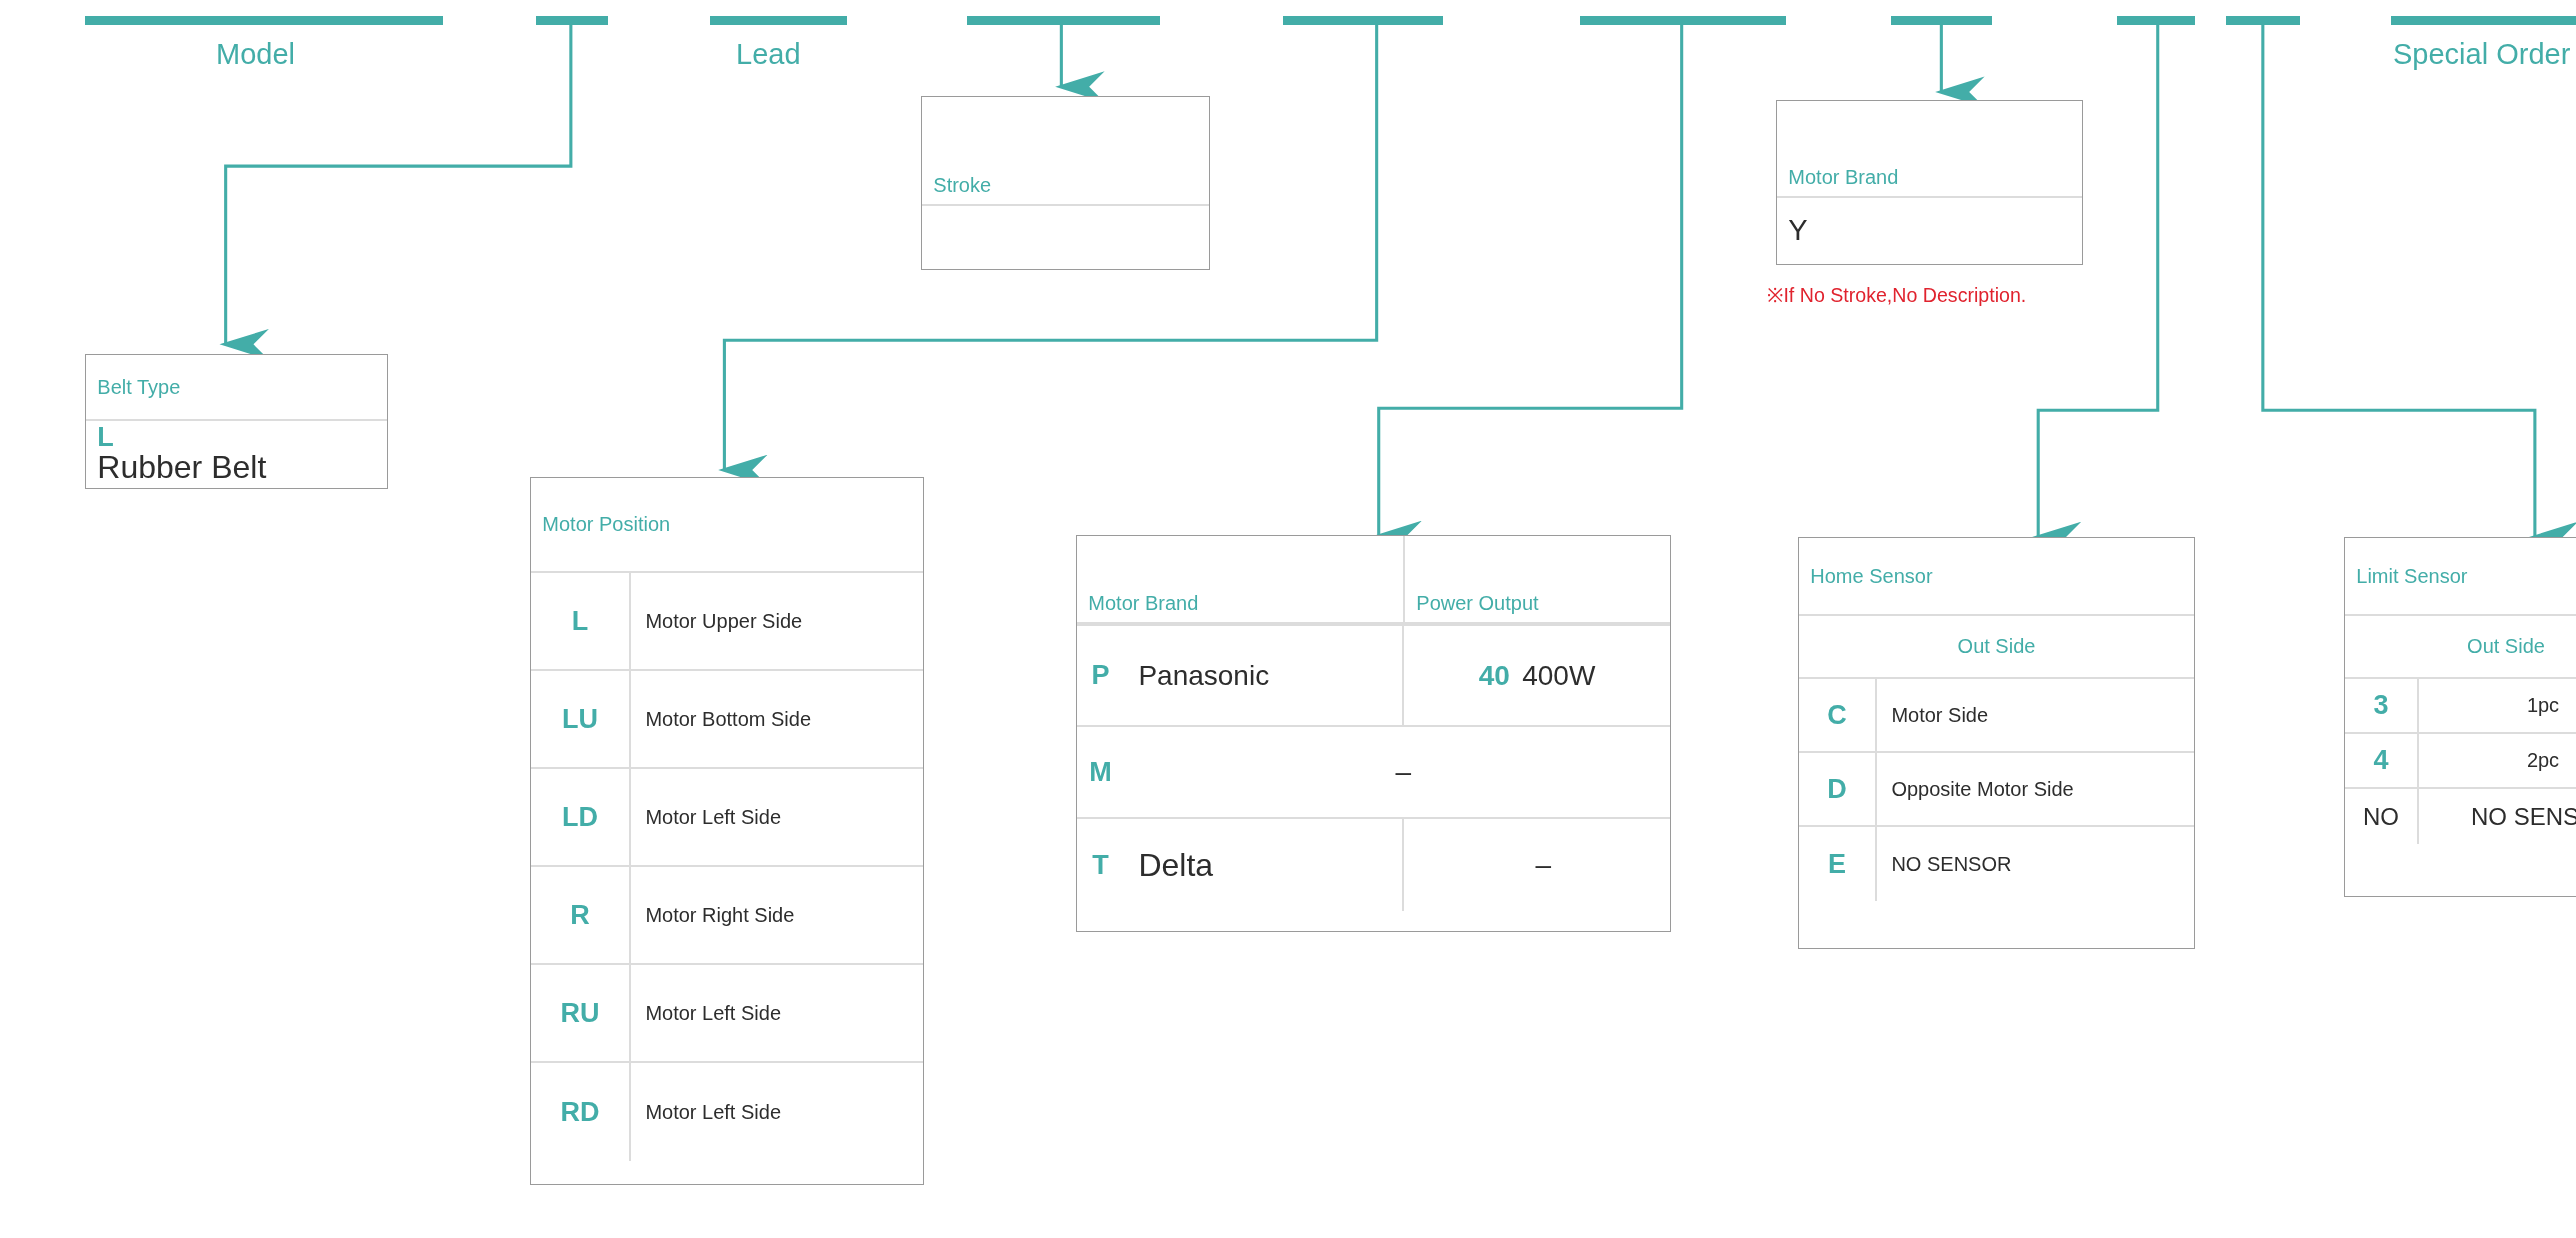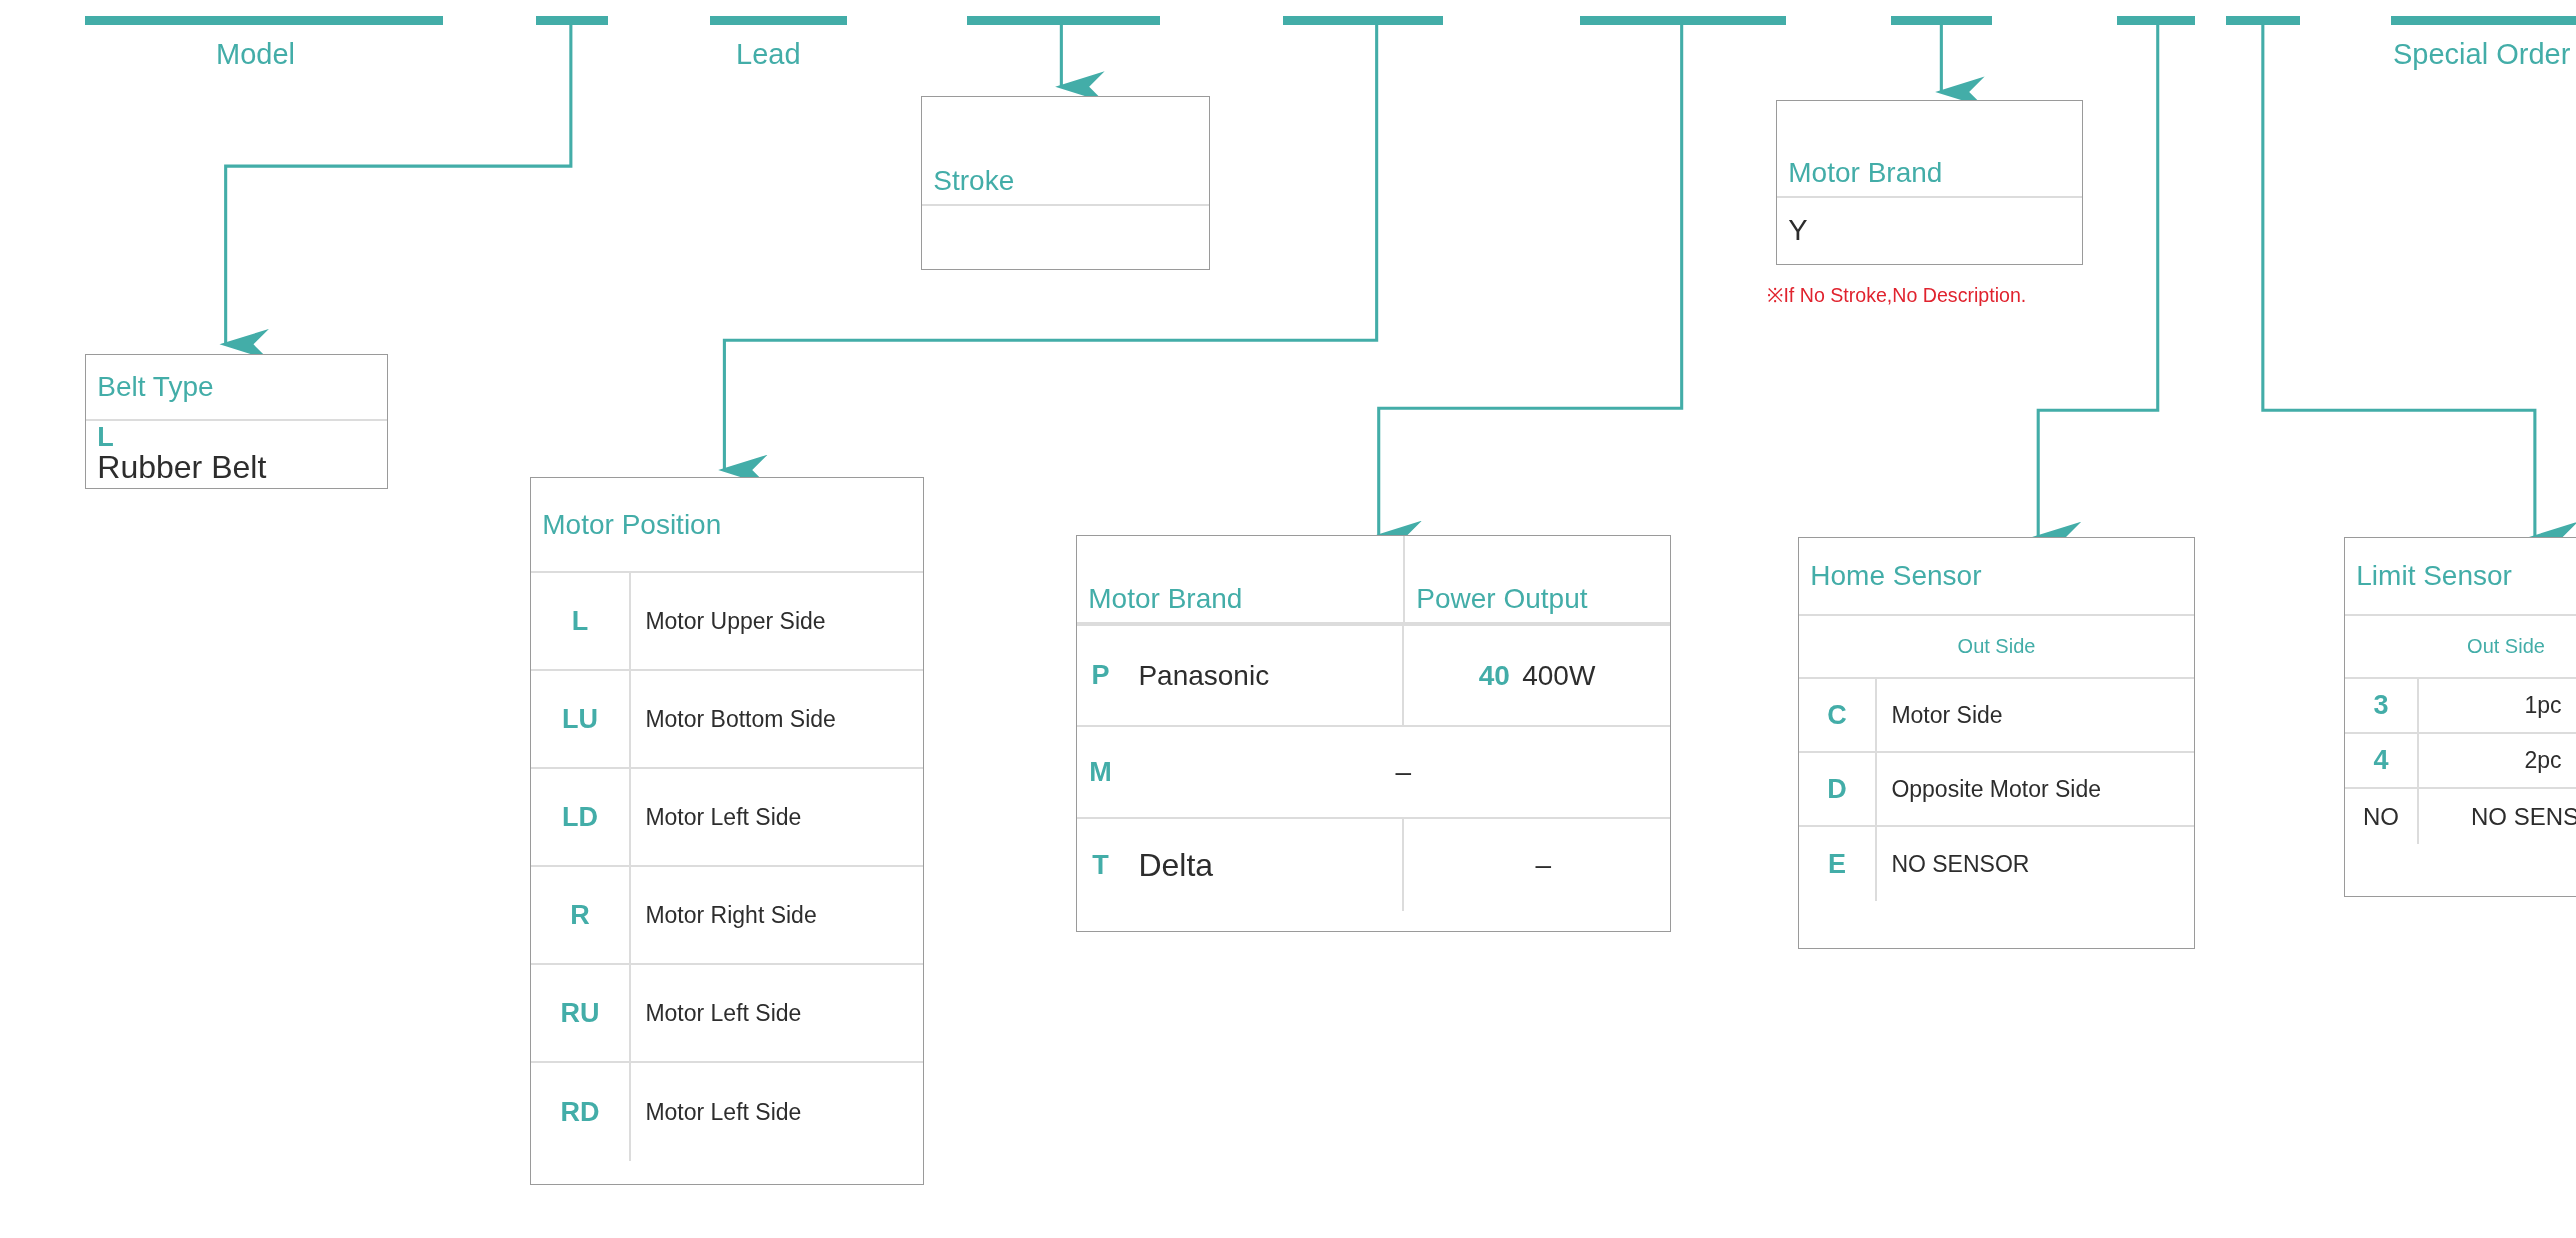--- a/index.html
+++ b/index.html
@@ -51,21 +51,21 @@
     position: absolute;
     border: 1.5px solid #9a9a9a;
     background: #ffffff;
     box-sizing: border-box;
   }
   .box .hdr {
     box-sizing: border-box;
     display: flex;
     align-items: center;
     color: #43ada8;
-    font-size: 28px;
+    font-size: 20px;
     padding: 0 11.3px;
     border-bottom: 2.6px solid #dcdcdc;
     white-space: nowrap;
   }
   .box .subhdr {
     box-sizing: border-box;
     display: flex;
     align-items: center;
     justify-content: center;
     color: #43ada8;
@@ -124,21 +124,21 @@
   .tcell-code.plain {
     color: #2d2d2d;
     font-weight: normal;
     font-size: 24px;
   }
   .tcell-desc {
     box-sizing: border-box;
     display: flex;
     align-items: center;
     color: #2d2d2d;
-    font-size: 23px;
+    font-size: 20px;
     padding-left: 14.4px;
     white-space: nowrap;
   }
   .tcell-desc.ctr { justify-content: center; padding-left: 0; }
 
   
   .pwr {
     box-sizing: border-box;
     display: flex;
     align-items: center;

